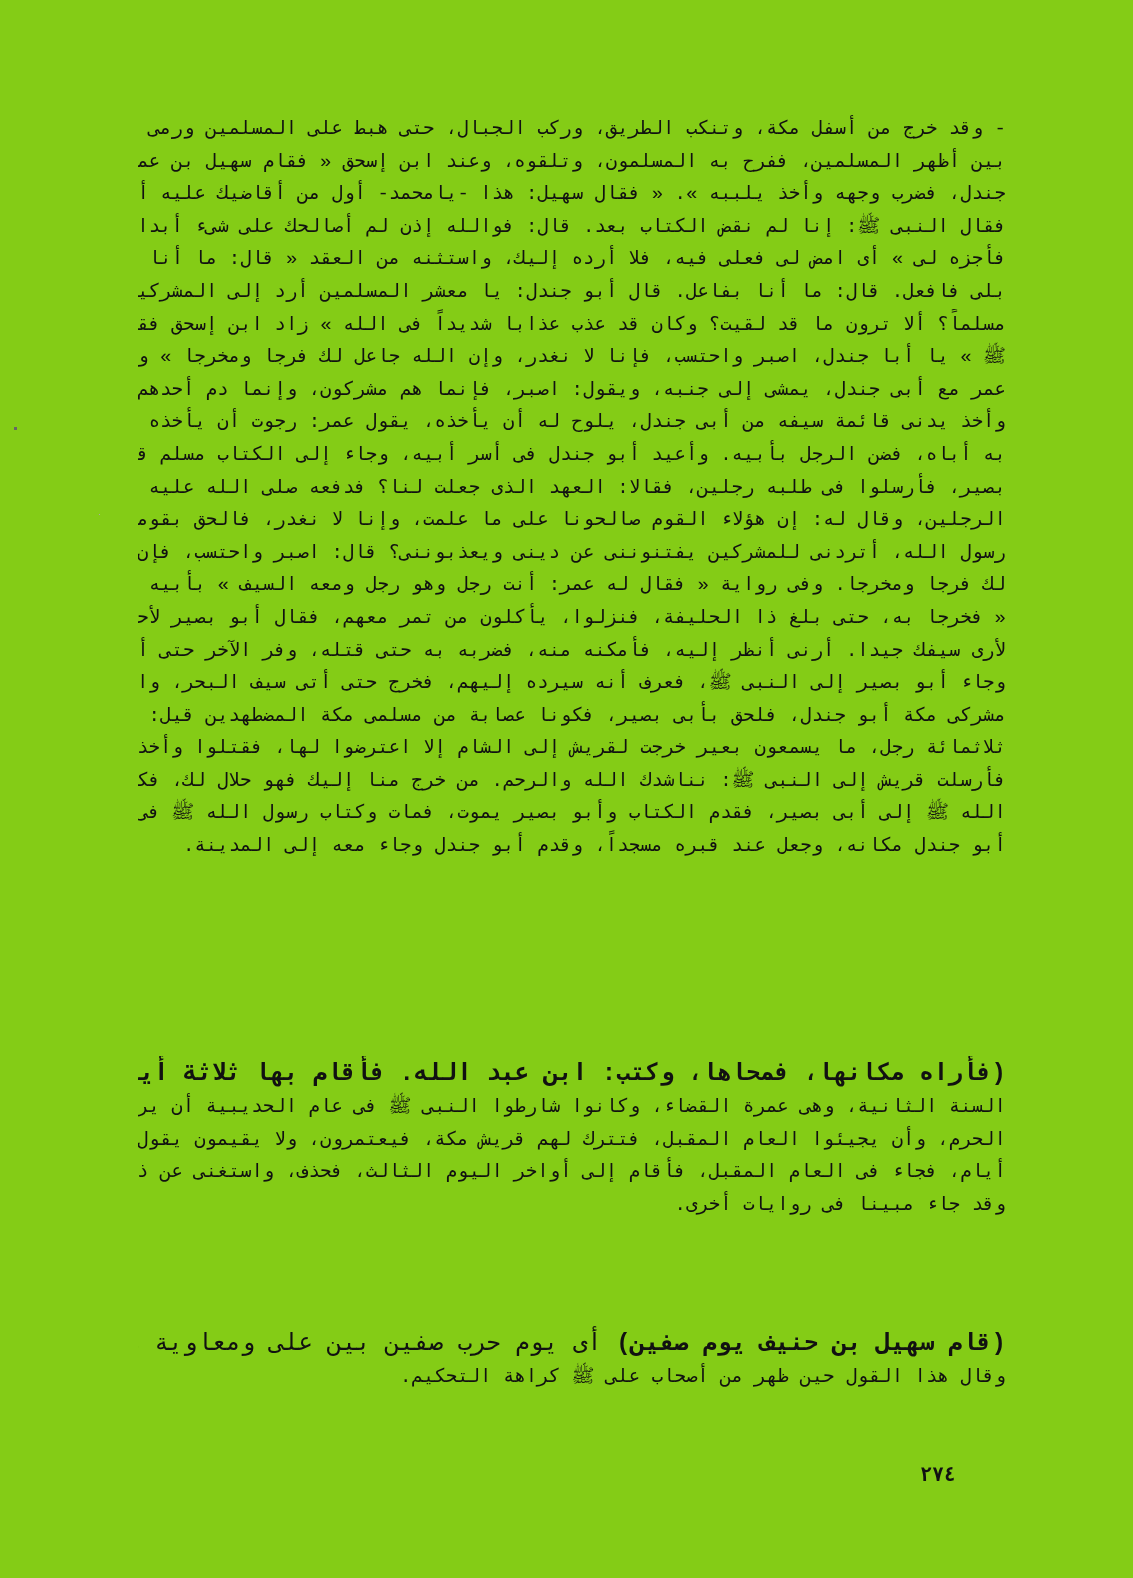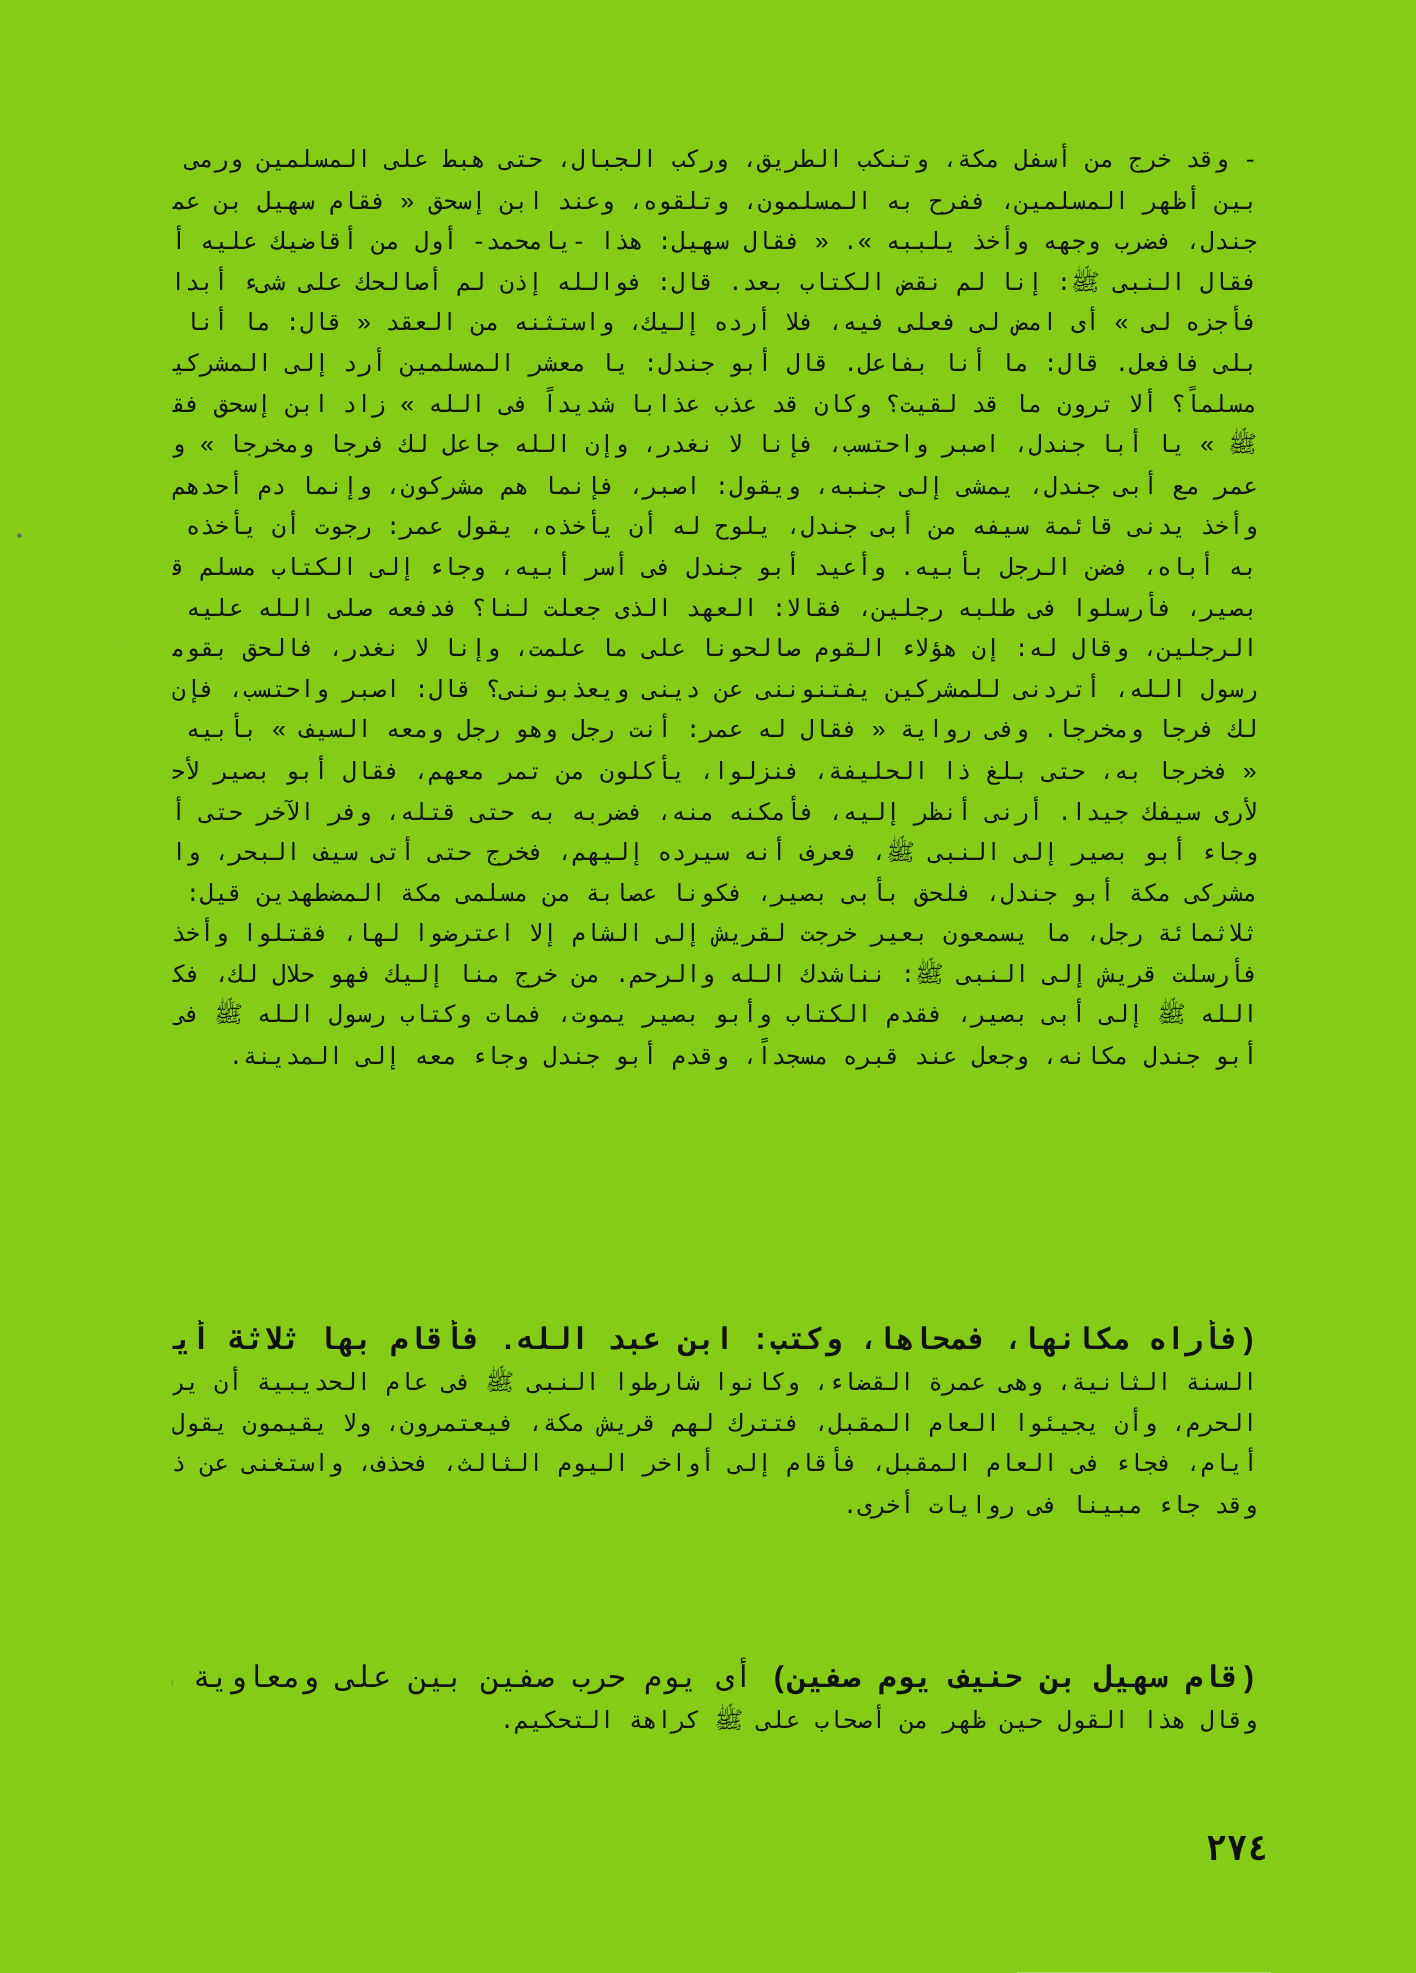--- a/index.html
+++ b/index.html
@@ -50,25 +50,25 @@
     .heading-line {
       height: 35px;
       line-height: 35px;
       font-size: 24px;
     }
     .bold-lead {
       font-weight: bold;
     }
     .page-number {
       position: absolute;
-      left: 955px;
+      left: 908px;
       top: 1462px;
       width: 60px;
-      text-align: right;
-      font-size: 28px;
+      text-align: center;
+      font-size: 20px;
       font-weight: bold;
       direction: rtl;
     }
     .speck {
       position: absolute;
       width: 3px;
       height: 3px;
       background: #666;
     }
     .speck-1 { left: 14px; top: 427px; }

